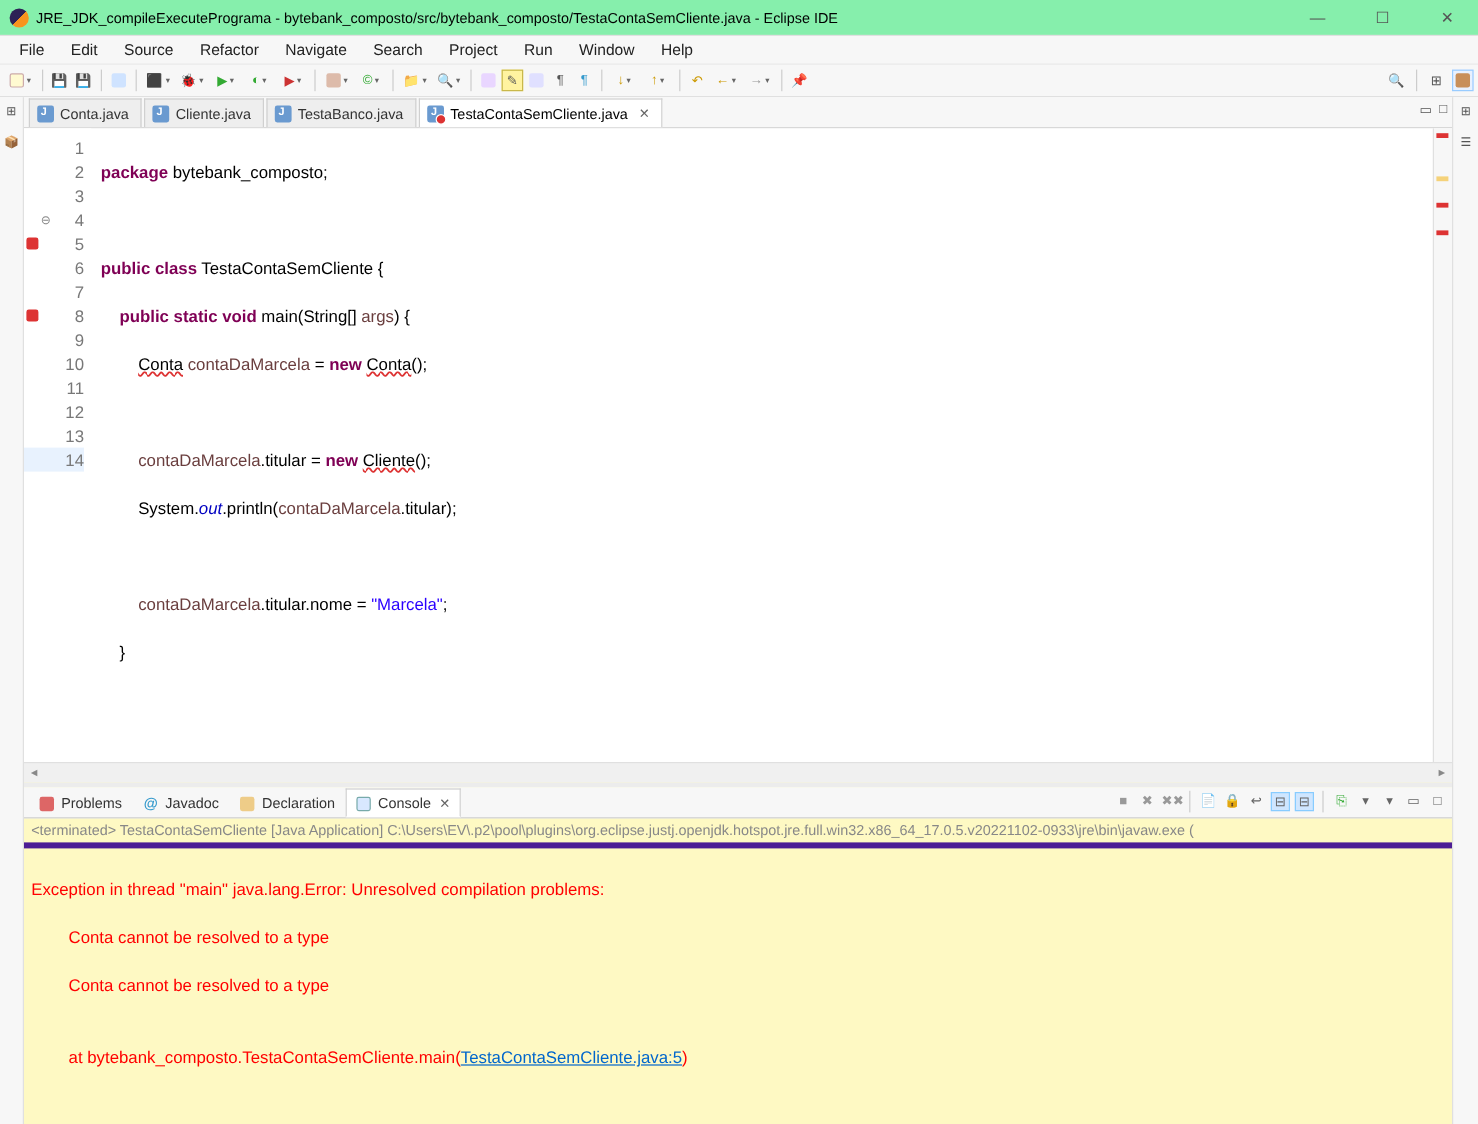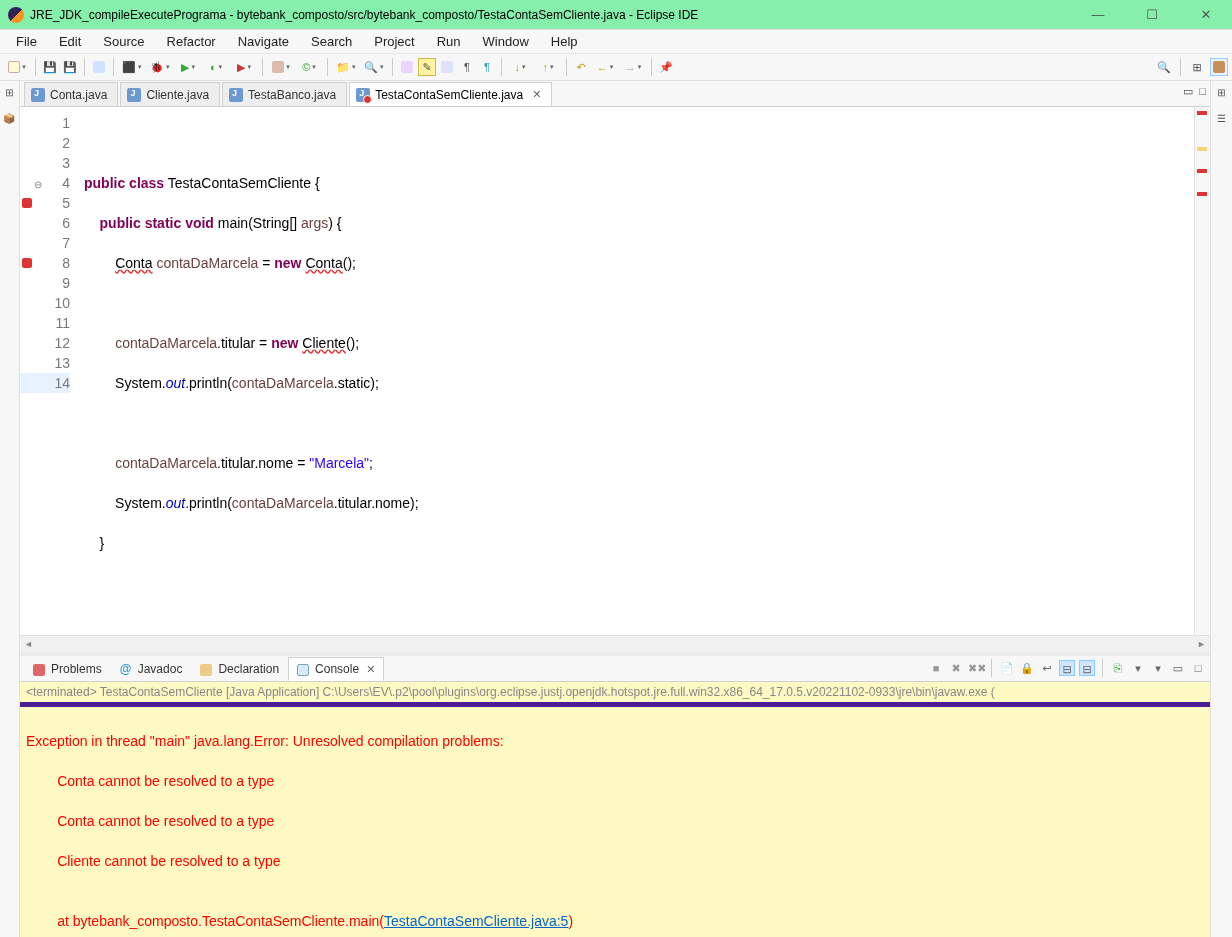--- a/index.html
+++ b/index.html
@@ -198,30 +198,30 @@
         <div class="ln">7</div>
         <div class="ln errmk">8</div>
         <div class="ln">9</div>
         <div class="ln">10</div>
         <div class="ln">11</div>
         <div class="ln">12</div>
         <div class="ln">13</div>
         <div class="ln hl">14</div>
       </div>
       <div class="code">
+<div class="row"><span class="kw">package</span><span> bytebank_composto;</span></div>
 <div class="row"></div>
 <div class="row"><span class="kw">public</span><span class="kw"> class</span><span> TestaContaSemCliente {</span></div>
 <div class="row"><span class="kw">    public</span><span class="kw"> static</span><span class="kw"> void</span><span> main(String[] </span><span class="var">args</span><span>) {</span></div>
 <div class="row"><span>        </span><span class="err-u">Conta</span><span> </span><span class="var">contaDaMarcela</span><span> = </span><span class="kw">new</span><span> </span><span class="err-u">Conta</span><span>();</span></div>
 <div class="row"></div>
 <div class="row"><span>        </span><span class="var">contaDaMarcela</span><span>.titular = </span><span class="kw">new</span><span> </span><span class="err-u">Cliente</span><span>();</span></div>
-<div class="row"><span>        System.</span><span class="field">out</span><span>.println(</span><span class="var">contaDaMarcela</span><span>.static);</span></div>
+<div class="row"><span>        System.</span><span class="field">out</span><span>.println(</span><span class="var">contaDaMarcela</span><span>.titular);</span></div>
 <div class="row"></div>
 <div class="row"><span>        </span><span class="var">contaDaMarcela</span><span>.titular.nome = </span><span class="str">"Marcela"</span><span>;</span></div>
-<div class="row"><span>        System.</span><span class="field">out</span><span>.println(</span><span class="var">contaDaMarcela</span><span>.titular.nome);</span></div>
 <div class="row"><span>    }</span></div>
 
       </div>
       <div class="ovw">
         <div class="m" style="top:4px;background:#d33;"></div>
         <div class="m" style="top:40px;background:#f5d27a;"></div>
         <div class="m" style="top:62px;background:#d33;"></div>
         <div class="m" style="top:85px;background:#d33;"></div>
       </div>
     </div>
@@ -267,21 +267,20 @@
             <span class="tb2">▾</span>
             <span class="tb2">▭</span>
             <span class="tb2">□</span>
           </div>
         </div>
         <div class="proc-line">&lt;terminated&gt; TestaContaSemCliente [Java Application] C:\Users\EV\.p2\pool\plugins\org.eclipse.justj.openjdk.hotspot.jre.full.win32.x86_64_17.0.5.v20221102-0933\jre\bin\javaw.exe  (</div>
         <div class="console-out">
 <div class="errln">Exception in thread "main" java.lang.Error: Unresolved compilation problems: </div>
 <div class="errln">	Conta cannot be resolved to a type</div>
 <div class="errln">	Conta cannot be resolved to a type</div>
-<div class="errln">	Cliente cannot be resolved to a type</div>
 <div class="errln"></div>
 <div class="errln"><span>	at bytebank_composto.TestaContaSemCliente.main(</span><span class="link">TestaContaSemCliente.java:5</span><span>)</span></div>
         </div>
       </div>
     </div>
   </div>
 
   <div class="rightbar">
     <span class="marginbtn">⊞</span>
     <span class="marginbtn">☰</span>

